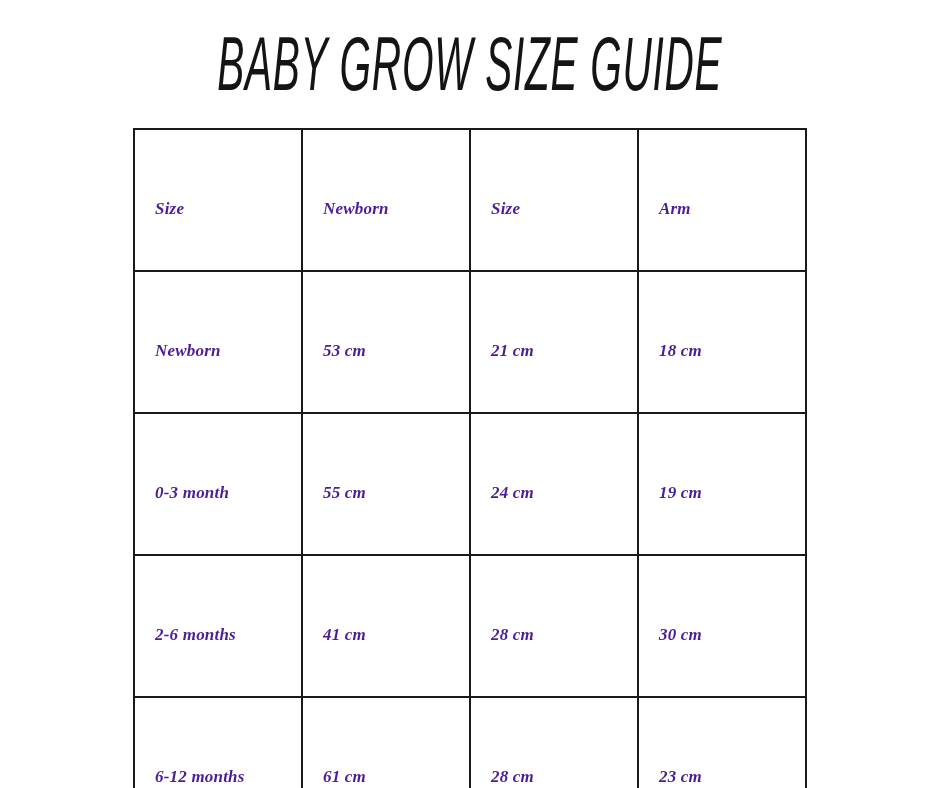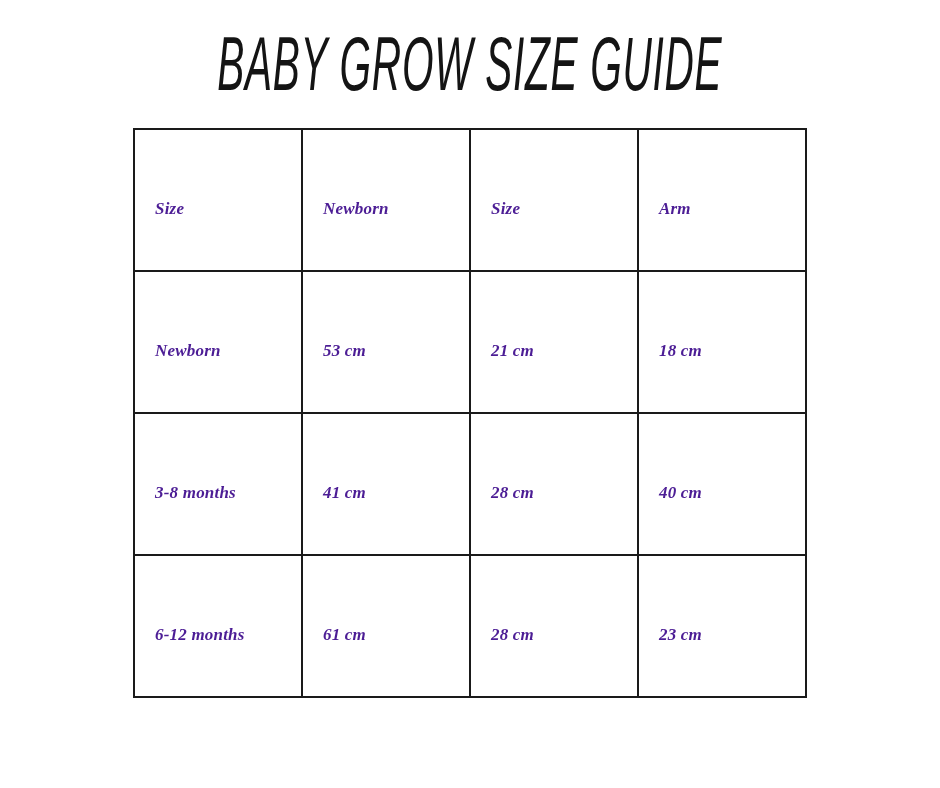--- a/index.html
+++ b/index.html
@@ -80,24 +80,30 @@
       </tr>
     </thead>
     <tbody>
       <tr>
         <td>Newborn</td>
         <td>53 cm</td>
         <td>21 cm</td>
         <td>18 cm</td>
       </tr>
       <tr>
-        <td>3-8 months</td>
+        <td>0-3 month</td>
+        <td>55 cm</td>
+        <td>24 cm</td>
+        <td>19 cm</td>
+      </tr>
+      <tr>
+        <td>2-6 months</td>
         <td>41 cm</td>
         <td>28 cm</td>
-        <td>40 cm</td>
+        <td>30 cm</td>
       </tr>
       <tr>
         <td>6-12 months</td>
         <td>61 cm</td>
         <td>28 cm</td>
         <td>23 cm</td>
       </tr>
     </tbody>
   </table>
 

